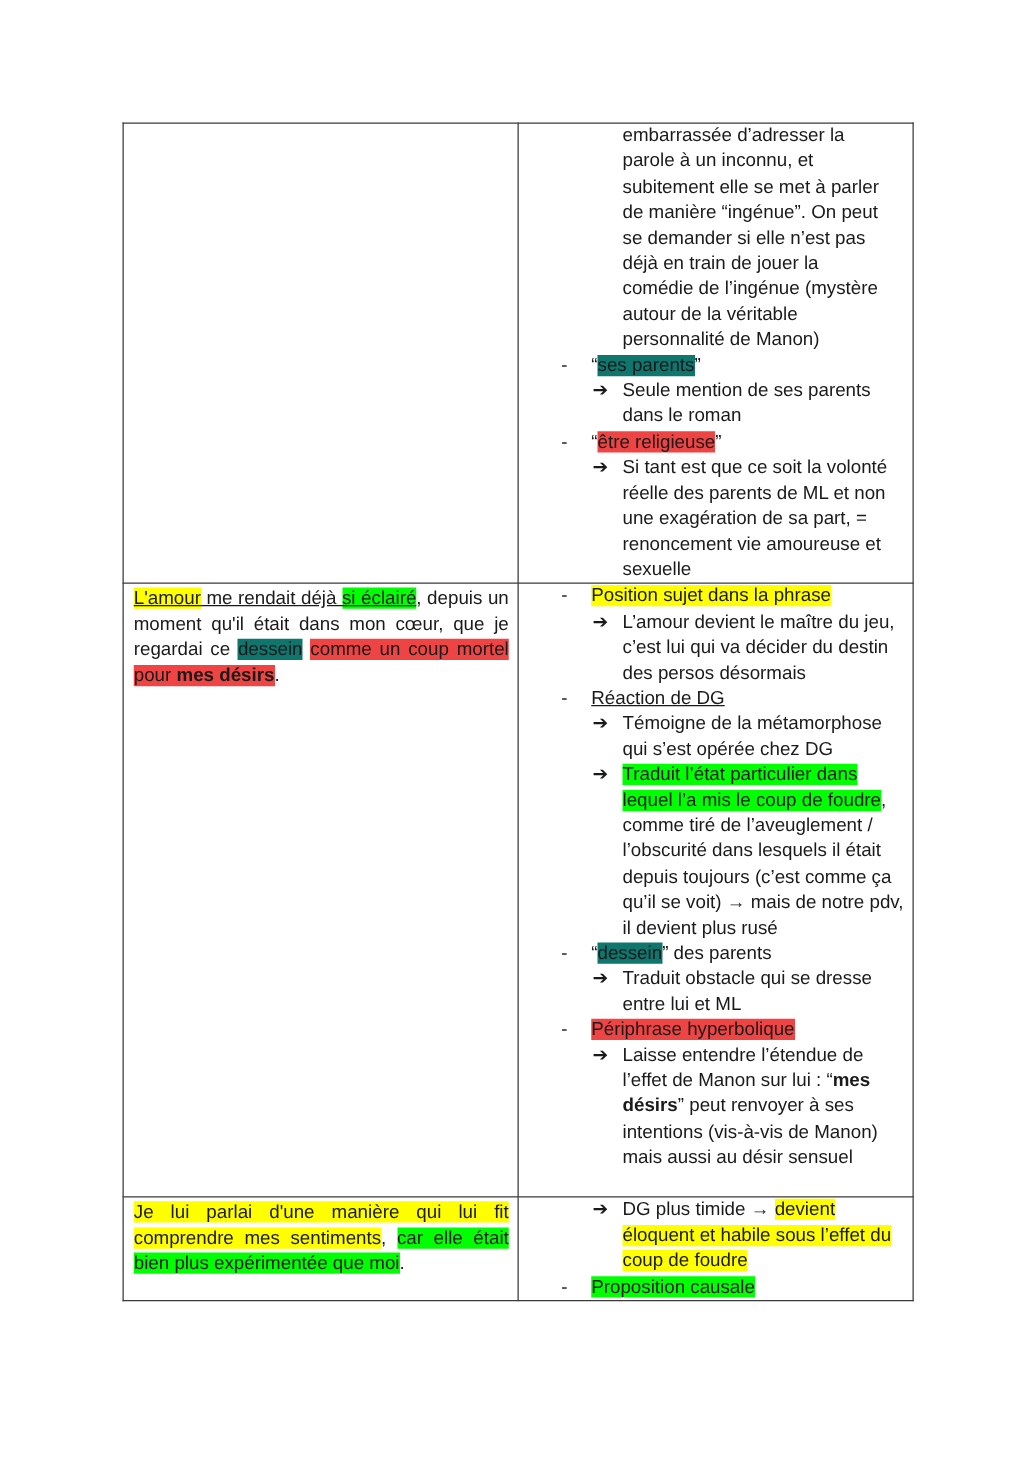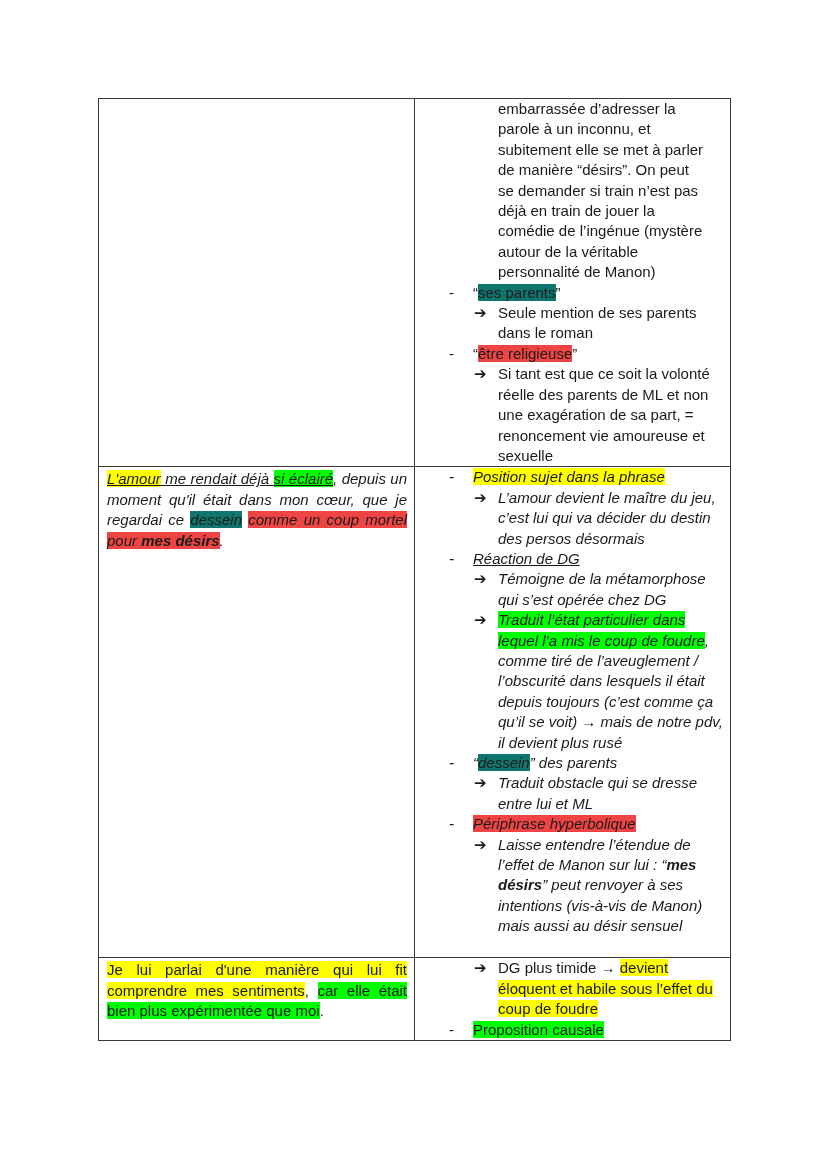--- a/index.html
+++ b/index.html
@@ -17,39 +17,39 @@
     .arrow-item { position:relative; padding-left:83px; padding-right:6px; }
     .arrow-item .arr { position:absolute; left:59px; top:0; font-weight:bold; }
     .cont { padding-left:83px; padding-right:6px; }
     .hl-yellow { background:#ffff00; }
     .hl-green { background:#00ff00;text-align:right; }
     .hl-cyan { background:#0f766e; }
     .hl-magenta { background:#ef4444; }
     .u { text-decoration:underline; }
     b { font-weight:bold; }
     .row1 { height:367px; }
-    .row2 { height:491px;font-style:italic; }
+    .row2 { height:491px; }
     .row3 { height:82px; }
   </style>
 </head>
 <body>
 
 <div class="page">
   <table class="notes">
 
     <tbody>
         <tr class="row1">
       <td class="left"></td>
       <td class="right rightcell">
         <div class="cont">
           <div>embarrassée d’adresser la</div>
           <div>parole à un inconnu, et</div>
           <div>subitement elle se met à parler</div>
-          <div>de manière “désirs”. On peut</div>
-          <div>se demander si train n’est pas</div>
+          <div>de manière “ingénue”. On peut</div>
+          <div>se demander si elle n’est pas</div>
           <div>déjà en train de jouer la</div>
           <div>comédie de l’ingénue (mystère</div>
           <div>autour de la véritable</div>
           <div>personnalité de Manon)</div>
         </div>
         <div class="bullet">
           <span class="dash">-</span>
           <span>“</span><span class="hl-cyan">ses parents</span><span>”</span>
         </div>
         <div class="arrow-item">

